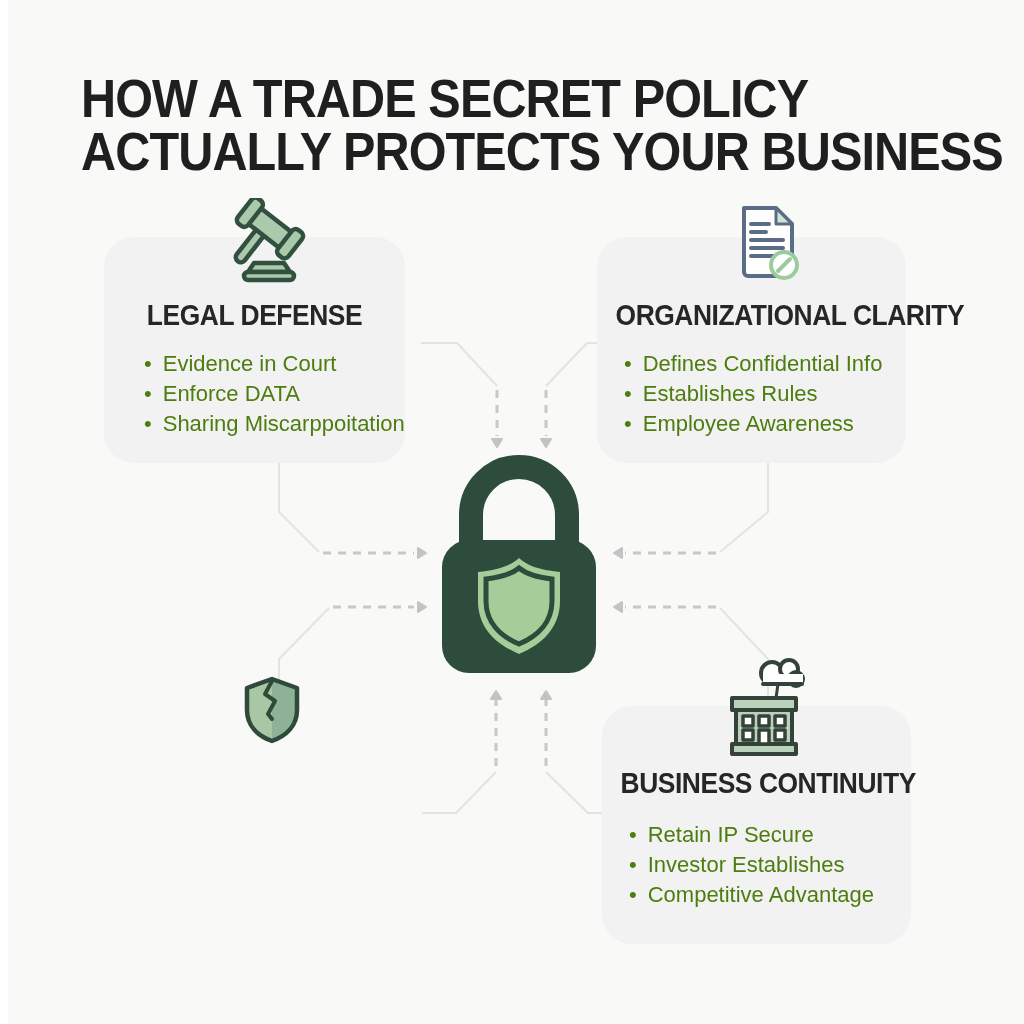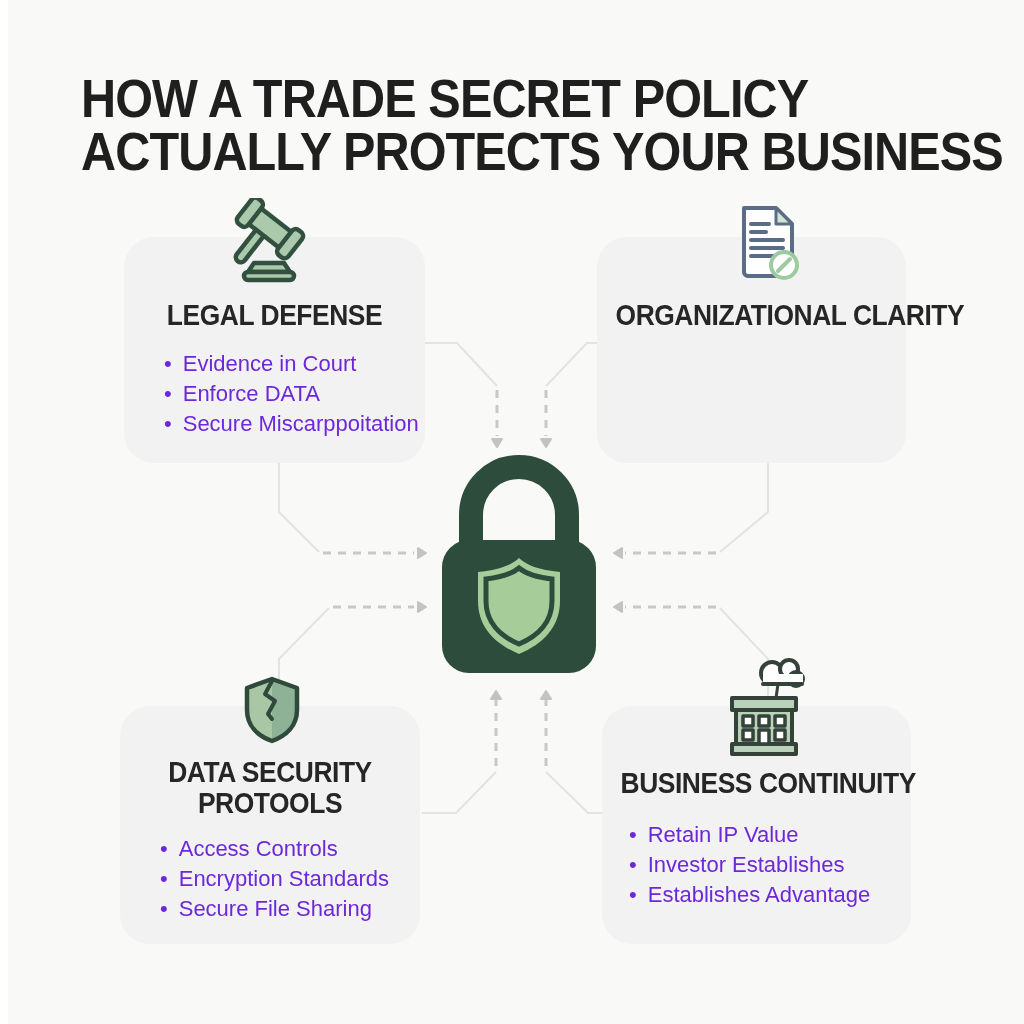--- a/index.html
+++ b/index.html
@@ -23,38 +23,38 @@
   
   .connectors{position:absolute;left:0;top:0;z-index:1;}
   .c-solid{stroke:#e3e3e3;stroke-width:2;fill:none;stroke-linejoin:round;}
   .c-dash{stroke:#c8c8c8;stroke-width:3;fill:none;stroke-dasharray:8 7;}
   .c-arrow{fill:#c3c3c3;stroke:#c3c3c3;stroke-width:2;stroke-linejoin:round;}
   
   .card{
     position:absolute;z-index:2;
     background:#f1f2f1;border-radius:30px;
   }
-  .card-tl{left:116px;top:237px;width:301px;height:226px;}
+  .card-tl{left:96px;top:237px;width:301px;height:226px;}
   .card-tr{left:589px;top:237px;width:309px;height:226px;}
   .card-bl{left:112px;top:706px;width:300px;height:238px;}
   .card-br{left:594px;top:706px;width:309px;height:238px;}
   .card-title{
     position:absolute;left:0;width:100%;margin:0;
     text-align:center;font-size:30px;line-height:31px;font-weight:bold;
     letter-spacing:-0.5px;color:#262626;
     transform:scaleX(0.88);transform-origin:center top;
   }
   .card-title.nowrap{white-space:nowrap;overflow:visible;}
   .t-tl{top:62px;}
   .t-tr{top:62px;}
   .t-bl{top:50px;padding:0 30px;width:calc(100% - 60px);}
   .t-br{top:61px;}
   .bullets{
     position:absolute;margin:0;padding:0;list-style:none;
-    font-size:22px;line-height:30px;color:#6d28d9;
+    font-size:22px;line-height:30px;color:#4d7c0f;
   }
   .bullets li::before{content:"\2022";margin-right:11px;}
   .b-tl{left:40px;top:112px;}
   .b-tr{left:27px;top:112px;}
   .b-bl{left:40px;top:128px;}
   .b-br{left:27px;top:114px;}
   
   .icon{position:absolute;z-index:3;}
   .icon-gavel{left:220px;top:198px;}
   .icon-doc{left:728px;top:202px;}
@@ -100,43 +100,40 @@
     <path class="c-arrow" d="M 614 602 L 614 612 L 606 607 Z"></path>
     <path class="c-arrow" d="M 483 699 L 493 699 L 488 691 Z"></path>
     <path class="c-arrow" d="M 533 699 L 543 699 L 538 691 Z"></path>
   </svg>
 
   <div class="card card-tl">
     <h2 class="card-title t-tl">LEGAL DEFENSE</h2>
     <ul class="bullets b-tl">
       <li>Evidence in Court</li>
       <li>Enforce DATA</li>
-      <li>Secure Miscarppoitation</li>
+      <li>Sharing Miscarppoitation</li>
     </ul>
   </div>
 
   <div class="card card-tr">
     <h2 class="card-title nowrap t-tr">ORGANIZATIONAL CLARITY</h2>
-  </div>
-
-  <div class="card card-bl">
-    <h2 class="card-title t-bl">DATA SECURITY PROTOOLS</h2>
-    <ul class="bullets b-bl">
-      <li>Access Controls</li>
-      <li>Encryption Standards</li>
-      <li>Secure File Sharing</li>
+    <ul class="bullets b-tr">
+      <li>Defines Confidential Info</li>
+      <li>Establishes Rules</li>
+      <li>Employee Awareness</li>
     </ul>
   </div>
+
 
   <div class="card card-br">
     <h2 class="card-title nowrap t-br">BUSINESS CONTINUITY</h2>
     <ul class="bullets b-br">
-      <li>Retain IP Value</li>
+      <li>Retain IP Secure</li>
       <li>Investor Establishes</li>
-      <li>Establishes Advantage</li>
+      <li>Competitive Advantage</li>
     </ul>
   </div>
 
   <svg class="icon icon-gavel" width="78" height="88" viewBox="0 0 78 88">
     <g fill="#abc9ab" stroke="#31503f" stroke-width="4.5" stroke-linejoin="round">
       <g transform="rotate(38 42 30)">
         <rect x="32" y="36" width="10" height="40" rx="5"></rect>
         <rect x="16" y="20" width="52" height="20" rx="5"></rect>
         <rect x="10" y="14" width="13" height="32" rx="5"></rect>
         <rect x="61" y="14" width="13" height="32" rx="5"></rect>

